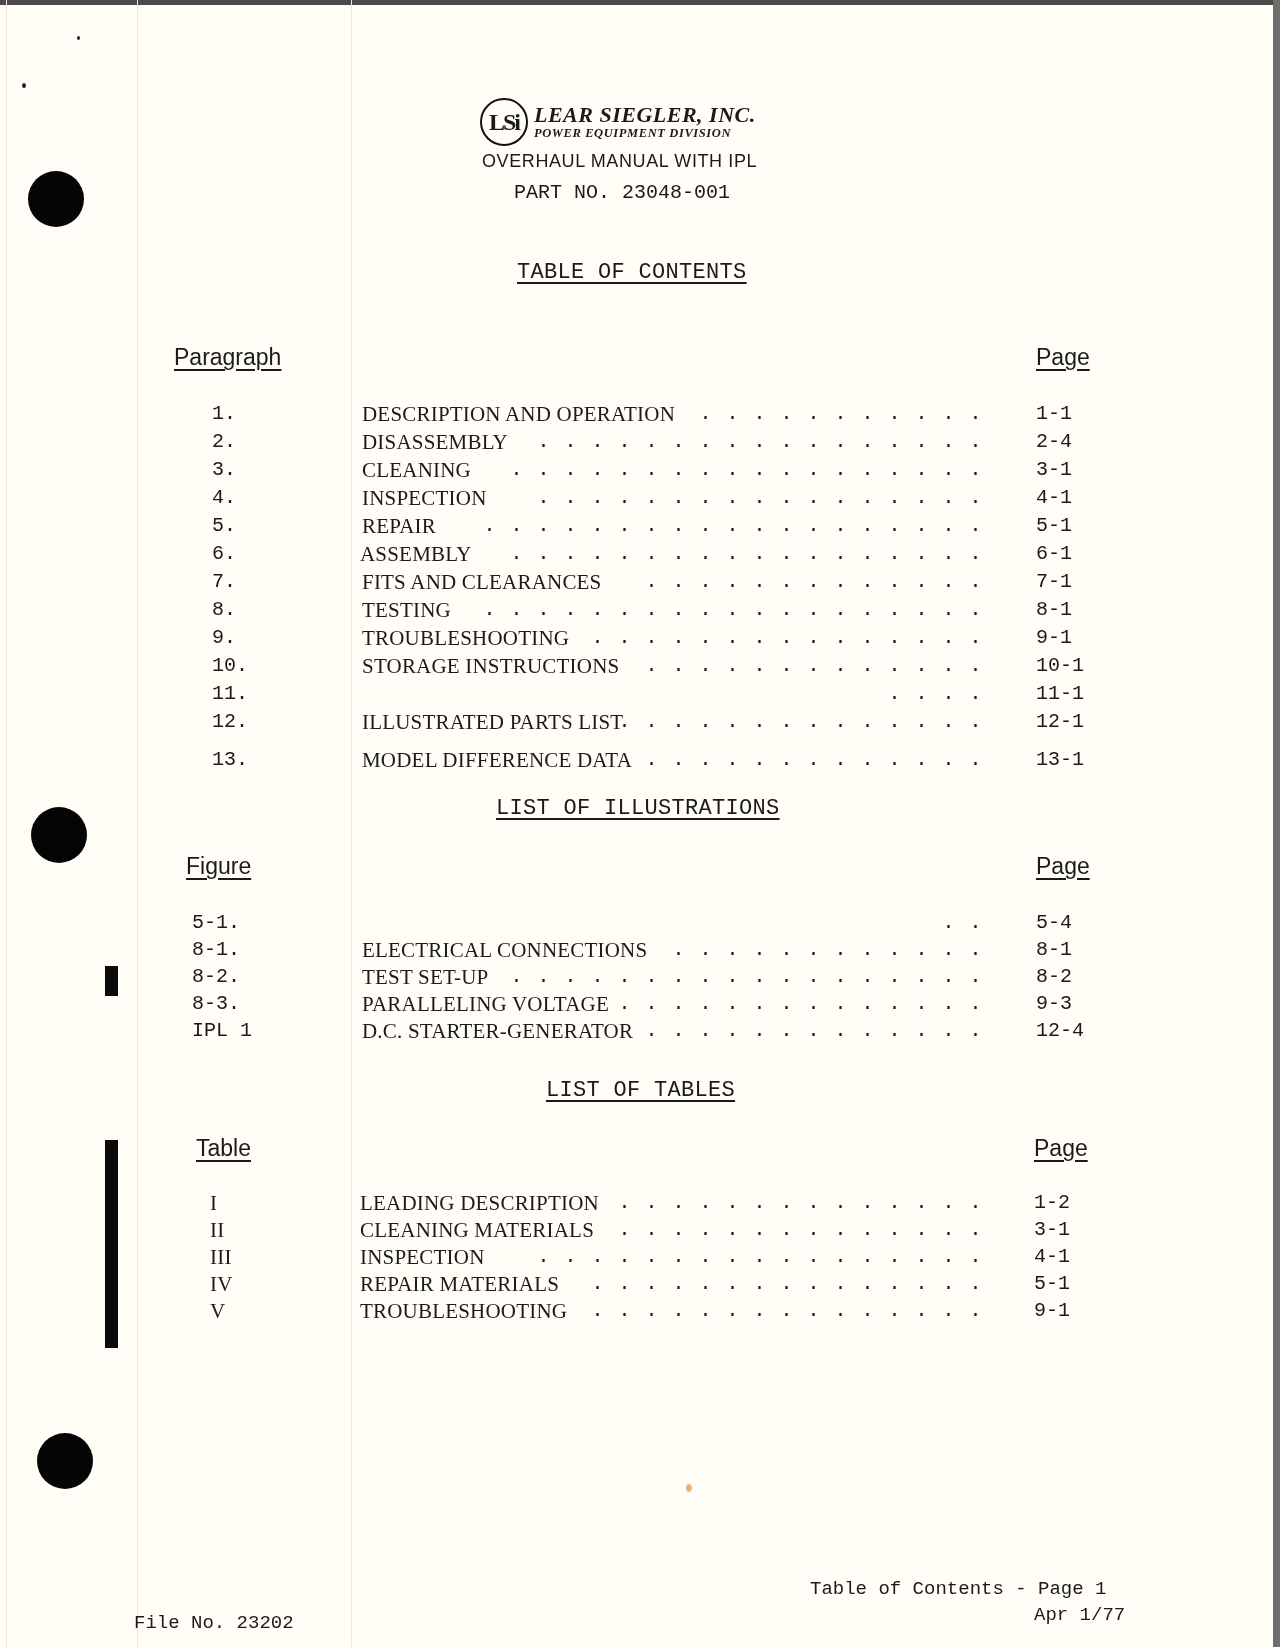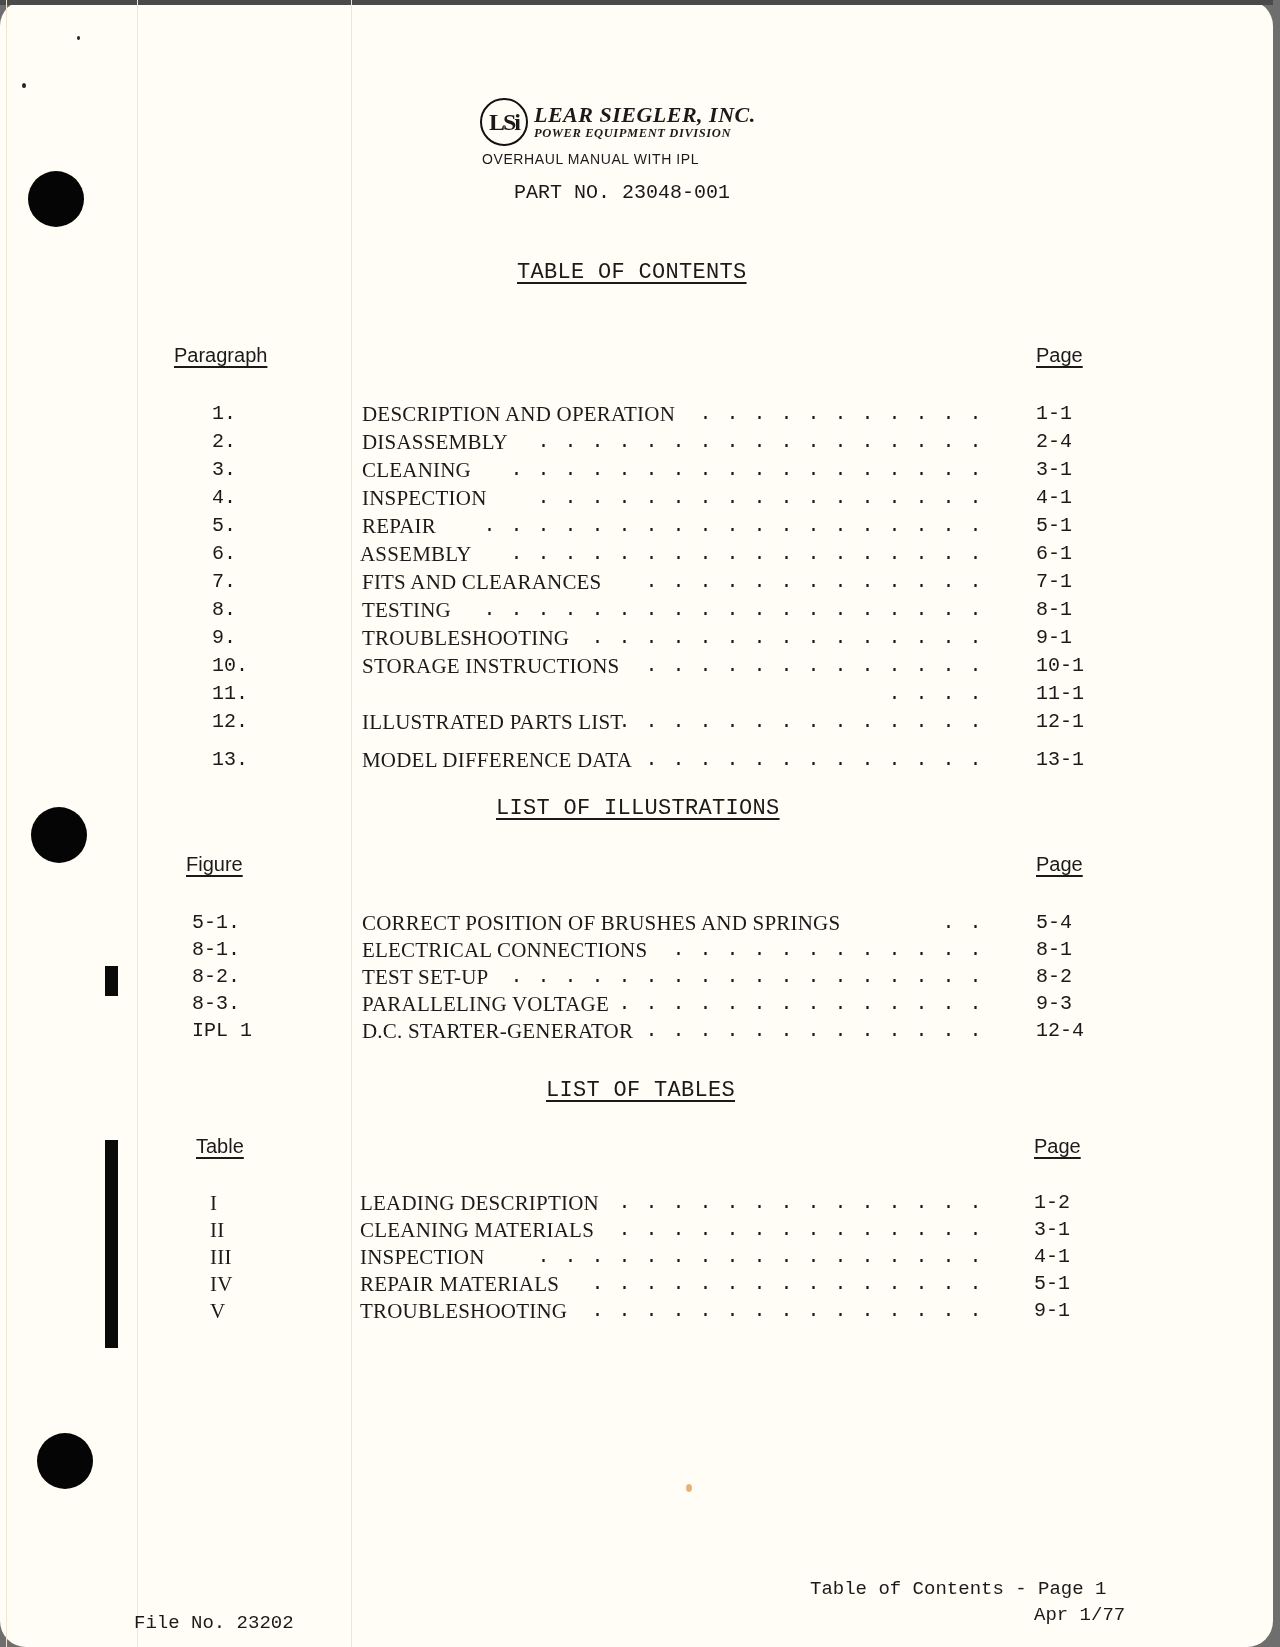--- a/index.html
+++ b/index.html
@@ -1,21 +1,20 @@
 <!DOCTYPE html>
 <html><head>
 <meta charset="utf-8">
 <style>
   html, body { margin:0; padding:0; }
   body { width:1280px; height:1647px; background:#6e6e6e; position:relative; overflow:hidden; }
   .page {
     position:absolute; left:0; top:0; width:1273px; height:1647px;
     background:#fffdf6; color:#1a1a1a;
     font-family:"Liberation Serif", serif;
-    border-radius:26px;
   }
   .topline { position:absolute; left:0; top:0; width:1273px; height:5px; background:#4a4a4a; }
   .crease { position:absolute; top:0; bottom:0; width:1px; background:#efe6cf; }
   .hole { position:absolute; width:56px; height:56px; border-radius:50%; background:#050505; }
   .bar { position:absolute; background:#0a0a0a; width:13px; }
   .speck { position:absolute; border-radius:50%; background:#222; }
   .abs { position:absolute; white-space:nowrap; }
 
   .logo-wrap { position:absolute; left:480px; top:96px; height:52px; display:flex; align-items:center; }
   .logo-circle {
@@ -25,21 +24,21 @@
     box-sizing:border-box;
   }
   .logo-text { margin-left:6px; font-family:"Liberation Serif", serif; font-weight:bold; font-style:italic; line-height:1; }
   .logo-name { font-size:22px; letter-spacing:0.5px; }
   .logo-div { font-size:12.5px; letter-spacing:0.6px; margin-top:1px; }
 
   .sans { font-family:"Liberation Sans", sans-serif; }
   .mono { font-family:"Liberation Mono", monospace; }
 
   .heading { font-family:Liberation Mono, monospace; font-size:22px; text-decoration:underline; text-decoration-thickness:2px; text-underline-offset:4px; letter-spacing:0.3px; }
-  .colhead { font-family:"Liberation Sans", sans-serif; font-size:20px; text-decoration:underline; text-decoration-thickness:2px; text-underline-offset:4px; }
+  .colhead { font-family:"Liberation Sans", sans-serif; font-size:23px; text-decoration:underline; text-decoration-thickness:2px; text-underline-offset:4px; }
   .num { font-family:"Liberation Mono", monospace; font-size:20px; }
   .title { font-family:"Liberation Serif", serif; font-size:21px; letter-spacing:0.2px; }
   .leader { font-family:"Liberation Mono", monospace; font-size:20px; letter-spacing:1.5px; }
   .pg { font-family:"Liberation Mono", monospace; font-size:20px;text-align:right; }
   .row { position:absolute; left:0; width:1273px; height:28px; }
   .footer { font-family:"Liberation Mono", monospace; font-size:19px; }
 </style>
 </head>
 <body>
 
@@ -60,21 +59,21 @@
   <div class="speck" style="left:22px; top:83px; width:4px; height:5px;"></div>
   <div class="speck" style="left:686px; top:1484px; width:6px; height:8px; background:#e9b27a;"></div>
 
   <div class="logo-wrap">
     <div class="logo-circle">LSi</div>
     <div class="logo-text">
       <div class="logo-name">LEAR SIEGLER, INC.</div>
       <div class="logo-div">POWER EQUIPMENT DIVISION</div>
     </div>
   </div>
-  <div class="abs sans" style="left:482px; top:151px; font-size:14px; letter-spacing:0.6px;">OVERHAUL MANUAL WITH IPL</div>
+  <div class="abs sans" style="left:482px; top:151px; font-size:18px; letter-spacing:0.6px;">OVERHAUL MANUAL WITH IPL</div>
   <div class="abs mono" style="left:514px; top:181px; font-size:20px;">PART NO. 23048-001</div>
 
   <div class="abs heading" style="left:517px; top:260px;">TABLE OF CONTENTS</div>
   <div class="abs colhead" style="left:174px; top:344px;">Paragraph</div>
   <div class="abs colhead" style="left:1036px; top:344px;">Page</div>
 
   <div id="toc-rows">
     <div class="row" style="top:402px">
         <span class="abs num" style="left:212px">1.</span>
         <span class="abs title" style="left:362px">DESCRIPTION AND OPERATION</span>
@@ -154,21 +153,20 @@
       </div>
   </div>
 
   <div class="abs heading" style="left:496px; top:796px;">LIST OF ILLUSTRATIONS</div>
   <div class="abs colhead" style="left:186px; top:853px;">Figure</div>
   <div class="abs colhead" style="left:1036px; top:853px;">Page</div>
 
   <div id="ill-rows">
     <div class="row" style="top:911px">
         <span class="abs num" style="left:192px">5-1.</span>
-        <span class="abs title" style="left:362px">CORRECT POSITION OF BRUSHES AND SPRINGS</span>
         <span class="abs leader" style="right:290px">. .</span>
         <span class="abs pg" style="left:1036px">5-4</span>
       </div>
     <div class="row" style="top:938px">
         <span class="abs num" style="left:192px">8-1.</span>
         <span class="abs title" style="left:362px">ELECTRICAL CONNECTIONS</span>
         <span class="abs leader" style="right:290px">. . . . . . . . . . . .</span>
         <span class="abs pg" style="left:1036px">8-1</span>
       </div>
     <div class="row" style="top:965px">

